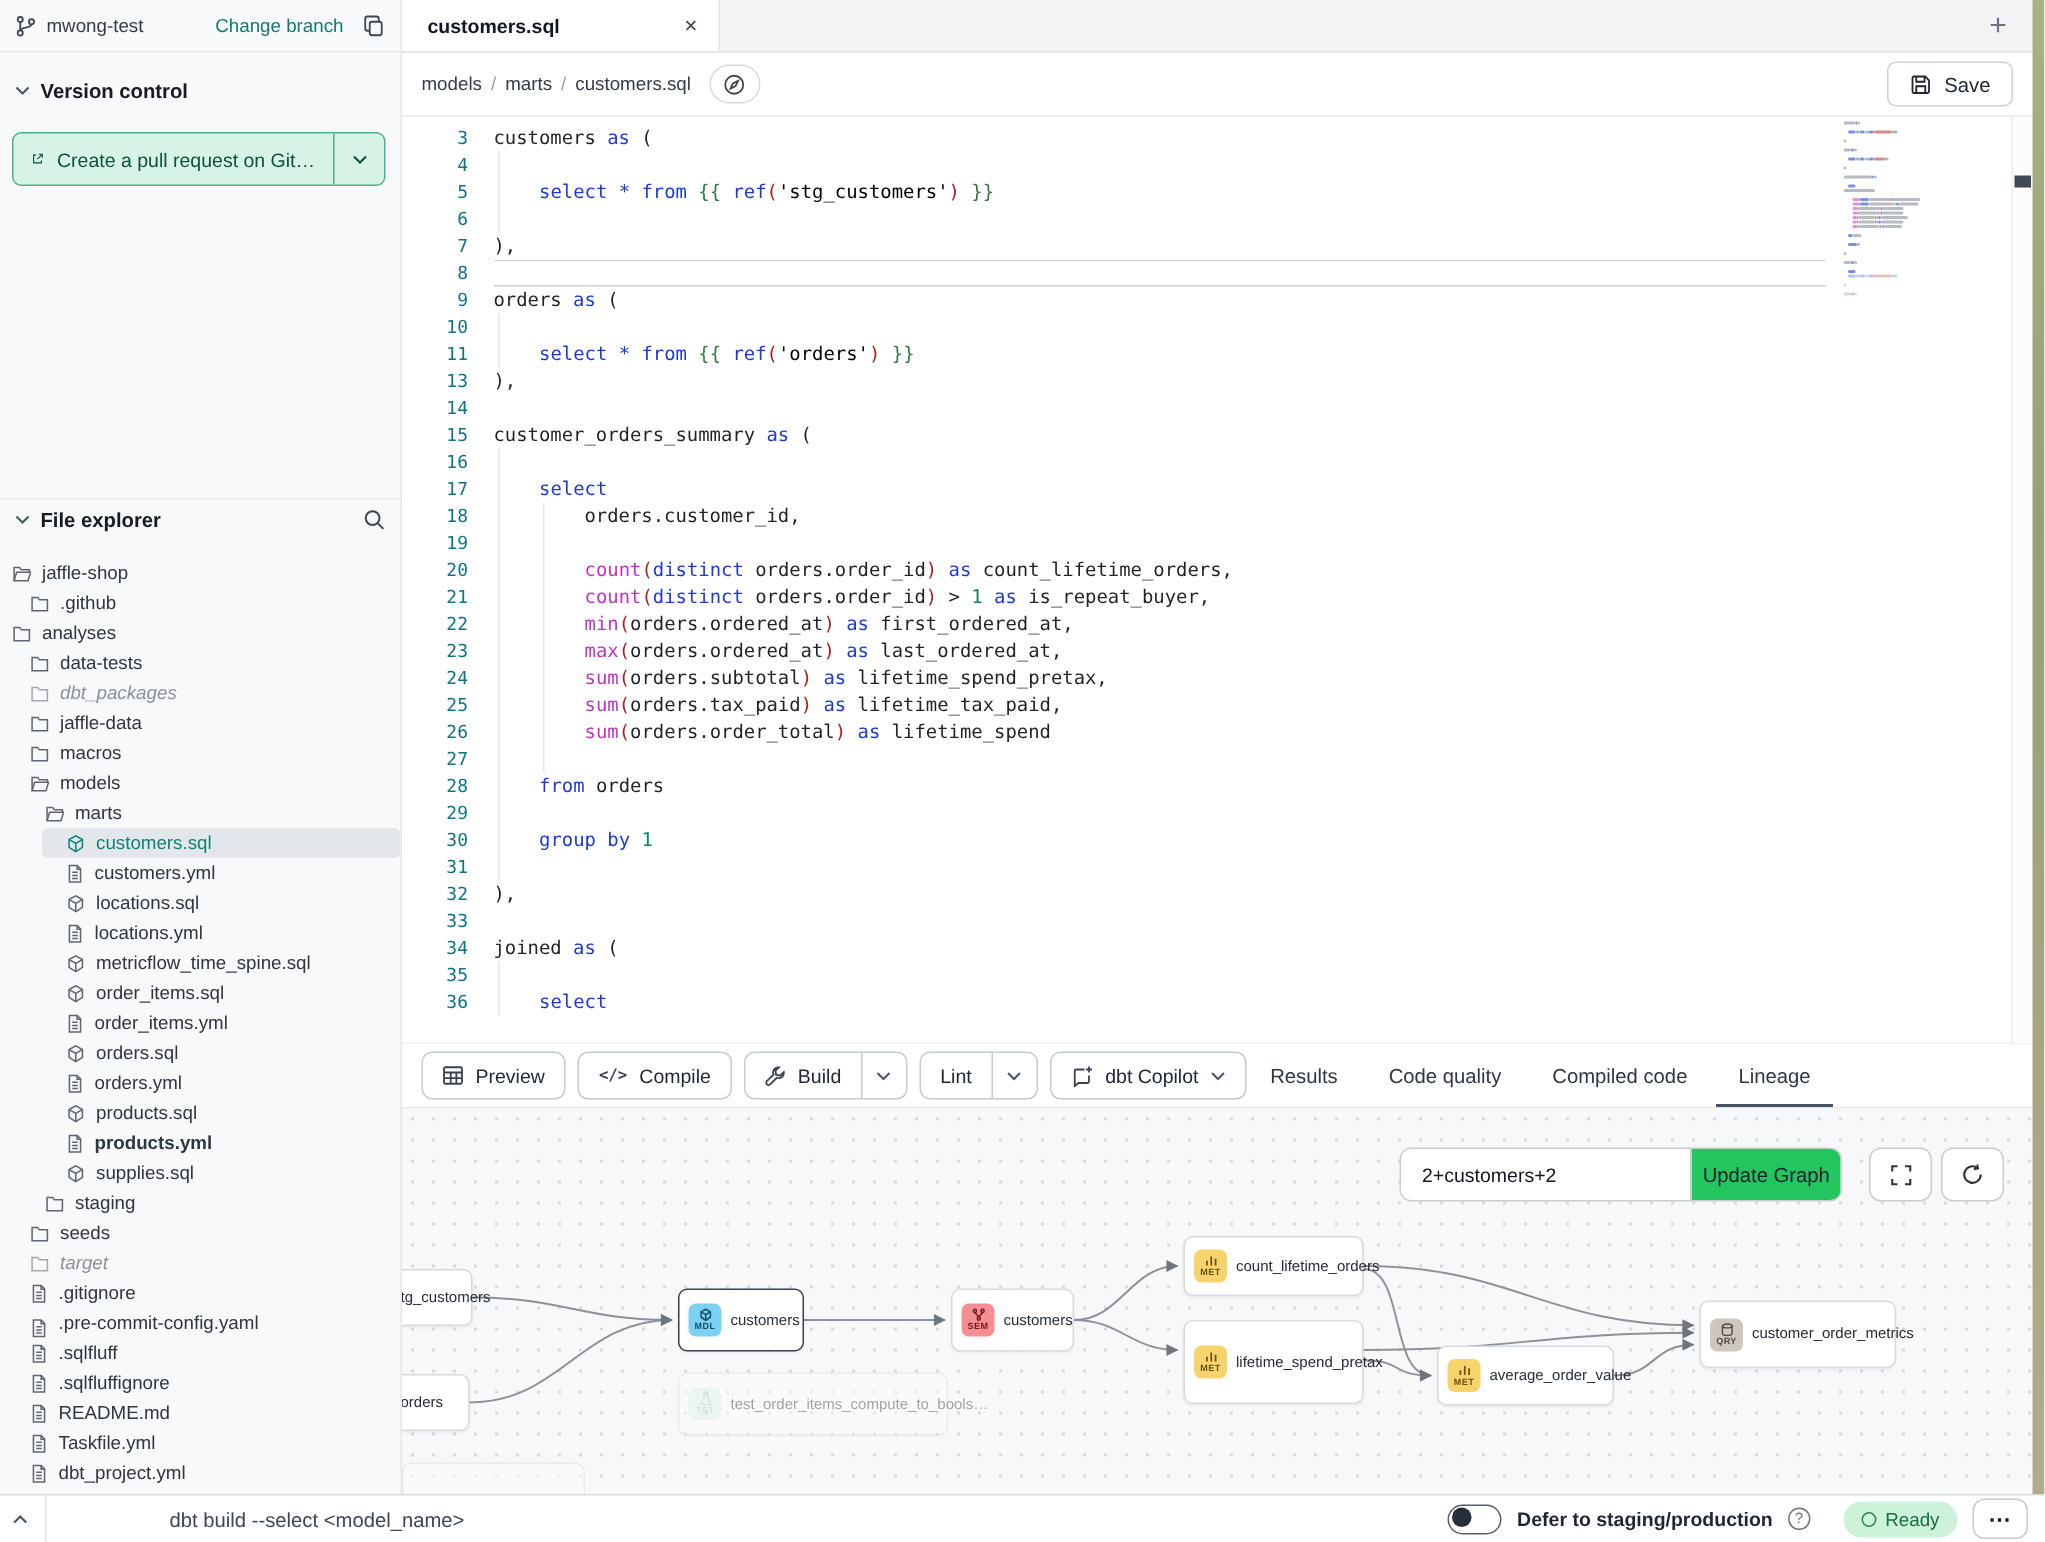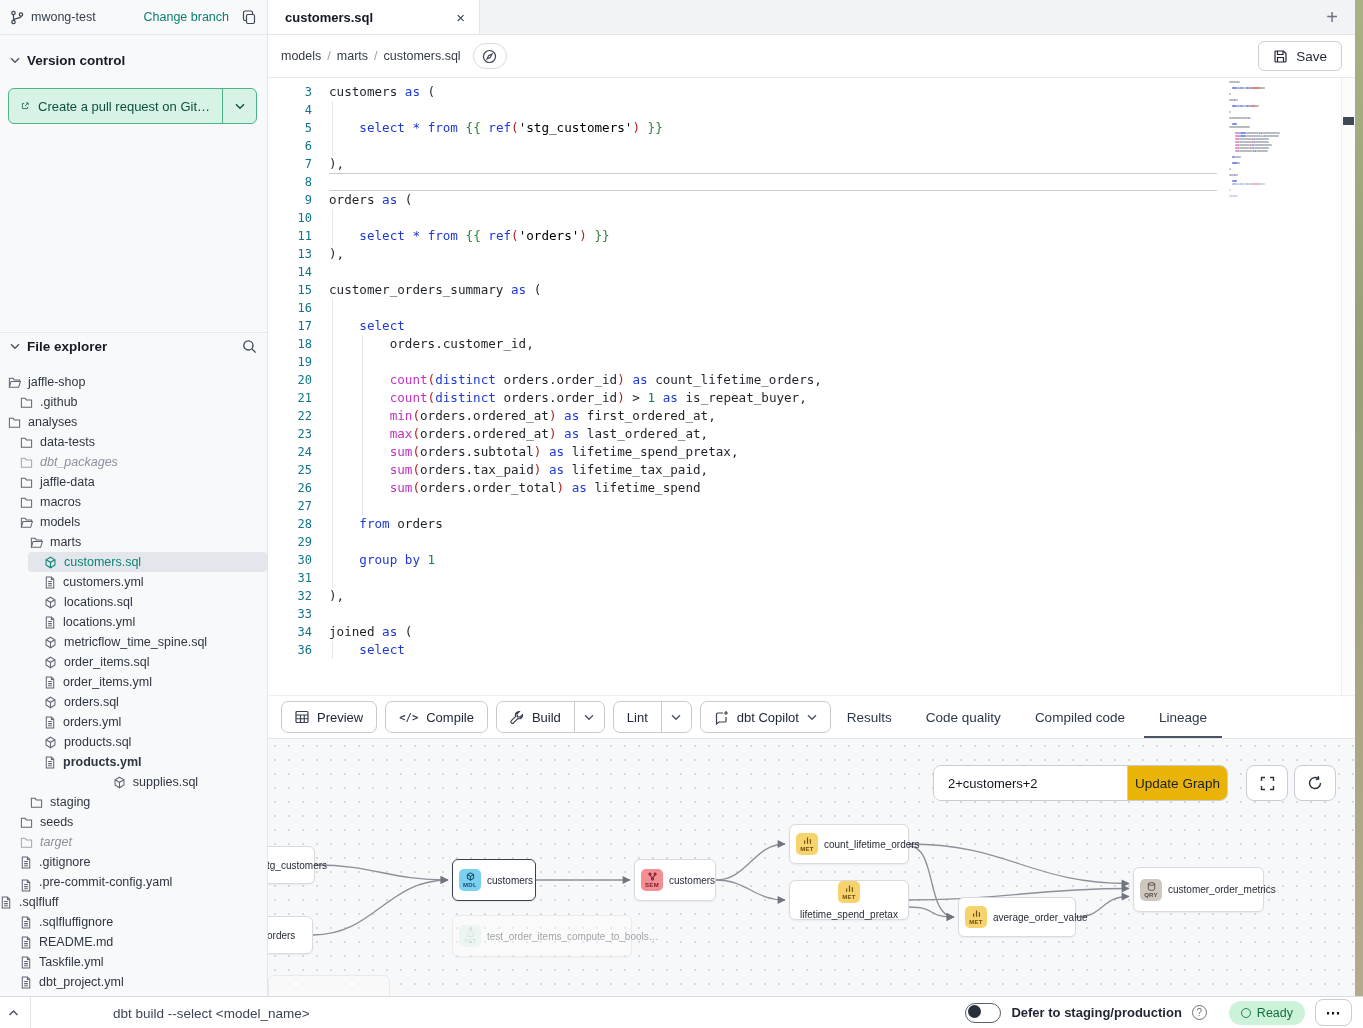--- a/index.html
+++ b/index.html
@@ -88,21 +88,21 @@
   .ptab { display:flex; align-items:center; font-size:13.5px; color:#2d3847; cursor:pointer; position:relative; }
   .ptab.active::after { content:""; position:absolute; left:-15px; right:-15px; bottom:0; height:2px; background:#4a5361; }
 
   
   .lineage { position:relative; height:257px; background:#f7f8f9; overflow:hidden;
     background-image:radial-gradient(#d7d9dd 1px, transparent 1.2px); background-size:14px 14px; }
   .lin-controls { position:absolute; top:26px; right:19px; display:flex; align-items:center; z-index:5; }
   .sel-group { display:flex; height:36px; border:1px solid #c9ccd1; border-radius:8px; overflow:hidden; background:#fff; }
   .sel-input { width:193px; border:none; outline:none; padding:0 14px; font-size:13px; color:#12161f;
     font-family:"Liberation Sans",sans-serif; }
-  .upd-btn { width:100px; background:#eab308; border:none; border-left:1px solid #c9ccd1; font-size:13.5px;
+  .upd-btn { width:100px; background:#22c55e; border:none; border-left:1px solid #c9ccd1; font-size:13.5px;
     color:#1a202b; cursor:pointer; font-family:"Liberation Sans",sans-serif; }
   .sq-btn { width:42px; height:36px; border:1px solid #c9ccd1; border-radius:8px; background:#fff;
     display:flex; align-items:center; justify-content:center; cursor:pointer; }
   .sq-btn.fs { margin-left:18px; } .sq-btn.rf { margin-left:6px; }
   .graph { position:absolute; inset:0; }
   .edges { position:absolute; inset:0; }
   .lnode { position:absolute; background:#fff; border:1px solid #d7dade; border-radius:6px;
     box-shadow:0 1px 2px rgba(20,24,31,.06); display:flex; align-items:center; padding:0 6px; gap:6px; cursor:pointer; }
   .lnode.selected { border:1.5px solid #39414d; }
   .lnode.faded { opacity:.42; }
@@ -360,21 +360,21 @@
       </div>
       <div class="fe-row" style="padding-left: 44px; font-weight: bold;">
         <span>
           <svg width="12" height="13" viewBox="0 0 12 14" fill="none" stroke="#5f6672" stroke-width="1.1">
             <path d="M2 1h5.5L10 3.5V13H2z"></path>
             <path d="M7.5 1v2.7H10M4 6h4M4 8.2h4M4 10.4h4"></path>
           </svg>
         </span>
         <span class="lbl">products.yml</span>
       </div>
-      <div class="fe-row" style="padding-left: 44px; justify-content: center;">
+      <div class="fe-row" style="padding-left: 44px;">
         <span>
           <svg width="13" height="13" viewBox="0 0 14 14" fill="none" stroke="#5f6672" stroke-width="1.1">
             <path d="M7 1.3l4.8 2.7v5.6L7 12.7 2.2 9.6V4z"></path>
             <path d="M2.2 4L7 6.8 11.8 4M7 6.8v5.9"></path>
           </svg>
         </span>
         <span class="lbl">supplies.sql</span>
       </div>
       <div class="fe-row" style="padding-left: 30px;">
         <span>
@@ -411,21 +411,21 @@
       </div>
       <div class="fe-row" style="padding-left: 20px; align-items: flex-end;">
         <span>
           <svg width="12" height="13" viewBox="0 0 12 14" fill="none" stroke="#5f6672" stroke-width="1.1">
             <path d="M2 1h5.5L10 3.5V13H2z"></path>
             <path d="M7.5 1v2.7H10M4 6h4M4 8.2h4M4 10.4h4"></path>
           </svg>
         </span>
         <span class="lbl">.pre-commit-config.yaml</span>
       </div>
-      <div class="fe-row" style=" align-items: center;">
+      <div class="fe-row" style="padding-left: 20px; align-items: center;">
         <span>
           <svg width="12" height="13" viewBox="0 0 12 14" fill="none" stroke="#5f6672" stroke-width="1.1">
             <path d="M2 1h5.5L10 3.5V13H2z"></path>
             <path d="M7.5 1v2.7H10M4 6h4M4 8.2h4M4 10.4h4"></path>
           </svg>
         </span>
         <span class="lbl">.sqlfluff</span>
       </div>
       <div class="fe-row" style="padding-left: 20px;">
         <span>
@@ -623,20 +623,24 @@
           <span class="ln">32</span>
           <span class="ctext"><span class="tk-t">),</span></span>
         </div>
         <div class="crow">
           <span class="ln">33</span>
           <span class="ctext"></span>
         </div>
         <div class="crow">
           <span class="ln">34</span>
           <span class="ctext"><span class="tk-t">joined </span><span class="tk-k">as</span><span class="tk-t"> (</span></span>
+        </div>
+        <div class="crow">
+          <span class="ln">35</span>
+          <span class="ctext"><span class="guide" style="left: calc(0ch + 3px);"></span></span>
         </div>
         <div class="crow">
           <span class="ln">36</span>
           <span class="ctext"><span class="guide" style="left: calc(0ch + 3px);"></span><span class="tk-t">    </span><span class="tk-k">select</span></span>
         </div>
       </div>
     <div class="minimap" id="minimap">
         <div class="mrow"></div>
         <div class="mrow">
           <span style="width: 7.8px; background: rgb(183, 188, 194);"></span>
@@ -968,21 +972,21 @@
         </div>
         <div class="lnode" style="left: 521px; top: 85px; width: 120px; height: 40px;">
           <span class="nbadge" style="background: rgb(247, 211, 110); color: rgb(107, 78, 16);">
             <svg width="9" height="9" viewBox="0 0 14 14" fill="none" stroke="currentColor" stroke-width="1.8">
               <path d="M2.5 12V7M7 12V2.5M11.5 12V5"></path>
             </svg>
             <span class="bt">MET</span>
           </span>
           <span class="nlabel">count_lifetime_orders</span>
         </div>
-        <div class="lnode" style="left: 521px; top: 141px; width: 120px; height: 40px; flex-direction: column;">
+        <div class="lnode" style="left: 521px; top: 141px; width: 120px; height: 56px;">
           <span class="nbadge" style="background: rgb(247, 211, 110); color: rgb(107, 78, 16);">
             <svg width="9" height="9" viewBox="0 0 14 14" fill="none" stroke="currentColor" stroke-width="1.8">
               <path d="M2.5 12V7M7 12V2.5M11.5 12V5"></path>
             </svg>
             <span class="bt">MET</span>
           </span>
           <span class="nlabel">lifetime_spend_pretax</span>
         </div>
         <div class="lnode" style="left: 690px; top: 158px; width: 118px; height: 40px;">
           <span class="nbadge" style="background: rgb(247, 211, 110); color: rgb(107, 78, 16);">

